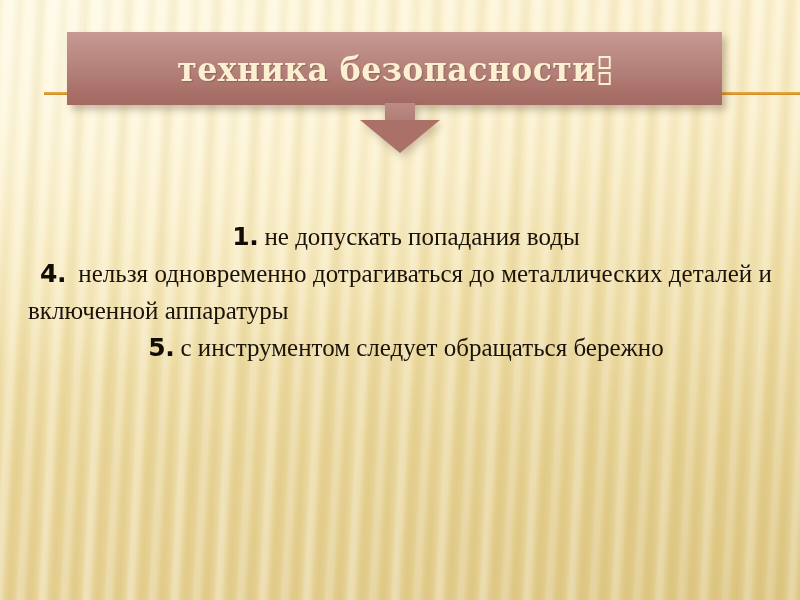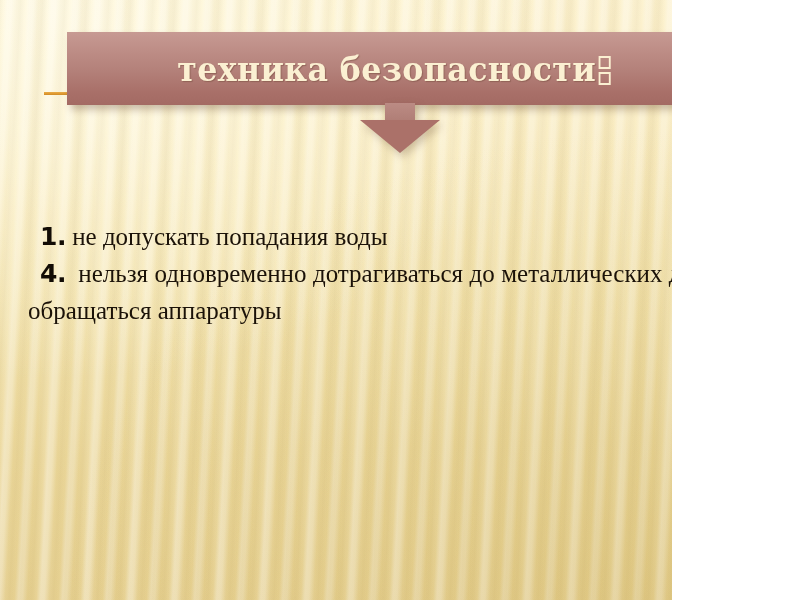--- a/index.html
+++ b/index.html
@@ -10,21 +10,21 @@
   body {
     width: 800px;
     height: 600px;
     overflow: hidden;
     font-family: "Liberation Serif", serif;
   }
 
   
   .slide {
     position: relative;
-    width: 672px;
+    width: 800px;
     height: 600px;
     overflow: hidden;
     background-color: #f5e7b8;
   }
 
   
   .bg-base {
     position: absolute;
     inset: 0;
     background:
@@ -187,20 +187,21 @@
     width: 744px;
     z-index: 4;
   }
 
   .list-item {
     font-family: "Liberation Serif", serif;
     font-size: 25px;
     line-height: 37px;
     color: #1b1208;
     margin: 0;
+    text-align: center;
   }
 
   .num {
     font-family: "DejaVu Sans", "Liberation Sans", sans-serif;
     font-weight: bold;
     font-size: 25px;
     color: #120c05;
     letter-spacing: -0.5px;
   }
 
@@ -257,19 +258,23 @@
 
     <p class="list-item item-simple">
       <span class="num">1.</span>
       <span class="item-txt">не допускать попадания воды</span>
     </p>
 
 
 
     <p class="list-item item-justified">
       <span class="num">4.</span>
-      <span class="item-txt">нельзя одновременно дотрагиваться до металлических деталей и обращаться аппаратуры</span>
+      <span class="item-txt">нельзя одновременно дотрагиваться до металлических деталей и включенной аппаратуры</span>
     </p>
 
+    <p class="list-item item-simple">
+      <span class="num">5.</span>
+      <span class="item-txt">с инструментом следует обращаться бережно</span>
+    </p>
 
   </div>
 
 </div>
 
 </body></html>

